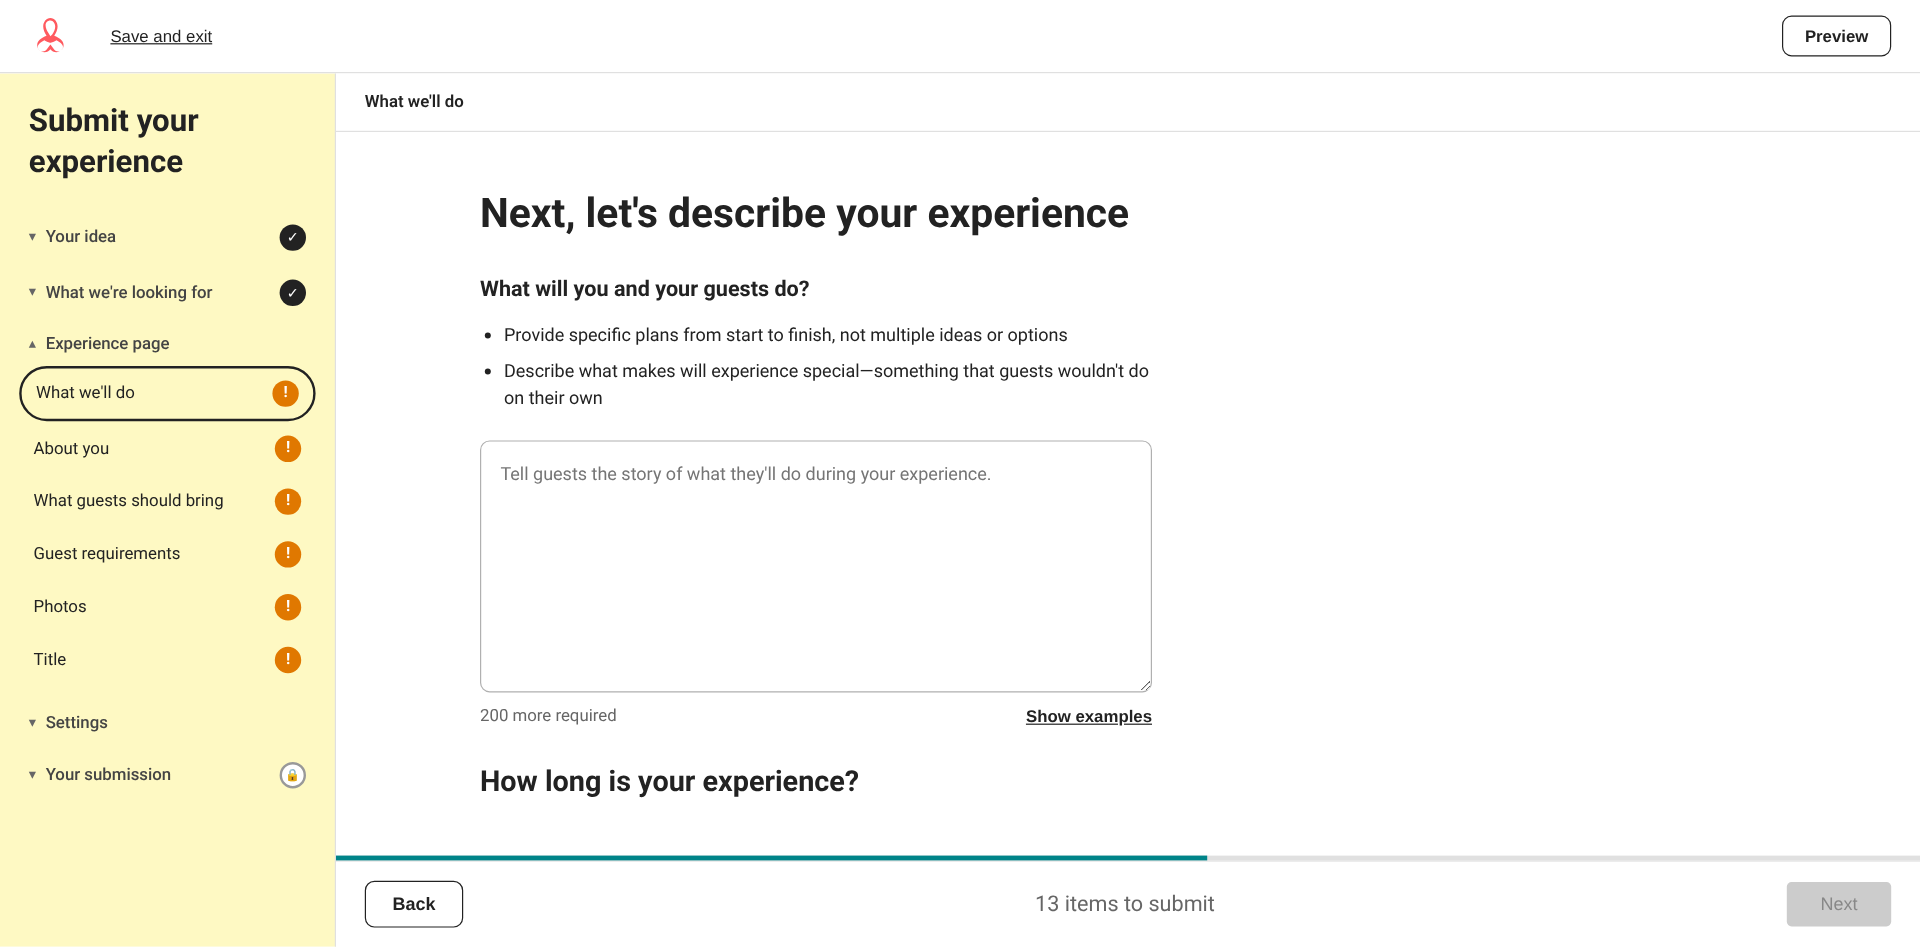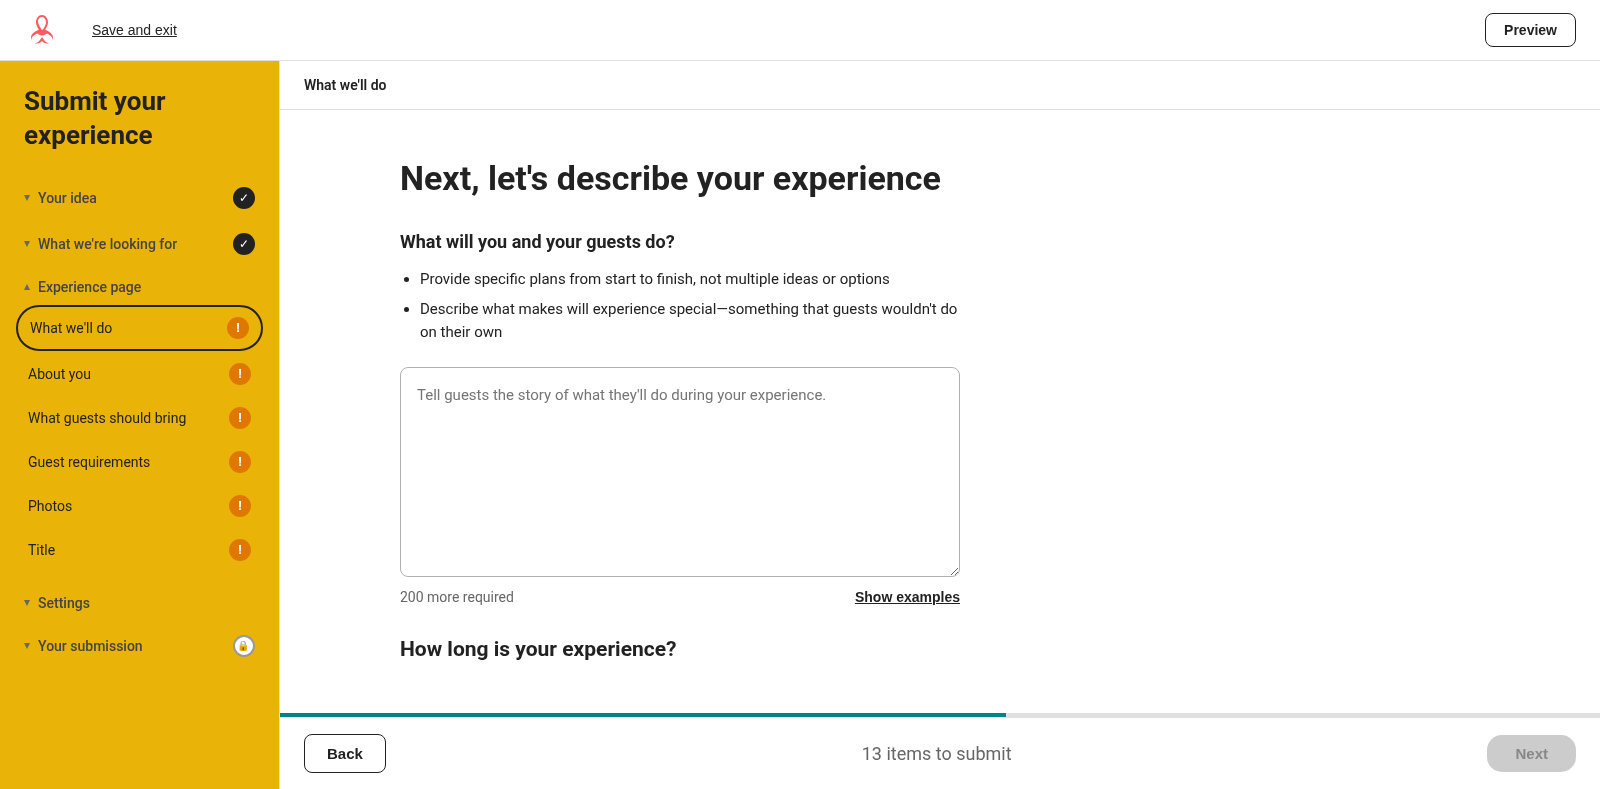--- a/index.html
+++ b/index.html
@@ -11,21 +11,21 @@
     .header { display: flex; align-items: center; justify-content: space-between; padding: 12px 24px; border-bottom: 1px solid #e0e0e0; background: #fff; z-index: 10; }
     .header-left { display: flex; align-items: center; gap: 32px; }
     .airbnb-logo { width: 36px; height: 36px; }
     .save-exit-btn { background: none; border: none; cursor: pointer; font-size: 14px; text-decoration: underline; color: #222; font-weight: 500; }
     .preview-btn { border: 1.5px solid #222; background: #fff; border-radius: 8px; padding: 8px 18px; font-size: 14px; font-weight: 600; cursor: pointer; color: #222; }
 
     
     .main-layout { display: flex; flex: 1; overflow: hidden; }
 
     
-    .sidebar { width: 280px; border-right: 1px solid #e0e0e0; padding: 24px 0; overflow-y: auto; flex-shrink: 0; background: #eab308; }
+    .sidebar { width: 280px; border-right: 1px solid #e0e0e0; padding: 24px 0; overflow-y: auto; flex-shrink: 0; background: #fef9c3; }
     .sidebar-title { font-size: 26px; font-weight: 700; color: #222; padding: 0 24px 24px; line-height: 1.3; }
 
     .sidebar-section { margin-bottom: 4px; }
     .sidebar-section-header { display: flex; align-items: center; justify-content: space-between; padding: 10px 24px; cursor: pointer; }
     .sidebar-section-header-left { display: flex; align-items: flex-start; gap: 8px; }
     .chevron { font-size: 12px; color: #666; }
     .chevron-down::after { content: '▾'; }
     .chevron-up::after { content: '▴'; }
     .section-label { font-size: 14px; color: #444; font-weight: 500; }
     .check-circle { width: 22px; height: 22px; border-radius: 50%; background: #222; display: flex; align-items: center; justify-content: center; flex-shrink: 0; }
@@ -52,31 +52,31 @@
     .bullet-list li { font-size: 15px; color: #222; margin-bottom: 8px; line-height: 1.5; }
 
     .textarea-wrapper { position: relative; margin-bottom: 8px; }
     .experience-textarea { width: 100%; min-height: 210px; border: 1.5px solid #b0b0b0; border-radius: 8px; padding: 16px; font-size: 15px; color: #aaa; resize: vertical; font-family: inherit; outline: none; line-height: 1.5; }
 
     .textarea-footer { display: flex; align-items: center; justify-content: space-between; margin-bottom: 32px; }
     .chars-required { font-size: 14px; color: #666; }
     .show-examples-btn { background: none; border: none; cursor: pointer; font-size: 14px; color: #222; text-decoration: underline; font-weight: 600; }
 
     .how-long-section { }
-    .how-long-label { font-size: 21px; font-weight: 700; color: #222; }
+    .how-long-label { font-size: 24px; font-weight: 700; color: #222; }
 
     
     .progress-bar-area { height: 4px; background: #e0e0e0; position: relative; }
     .progress-bar-fill { height: 4px; background: #008489; width: 55%; }
 
     
     .bottom-bar { display: flex; align-items: center; justify-content: space-between; padding: 16px 24px; border-top: 1px solid #e0e0e0; background: #fff; }
     .back-btn { border: 1.5px solid #222; background: #fff; border-radius: 8px; padding: 10px 22px; font-size: 15px; font-weight: 600; cursor: pointer; color: #222; }
     .items-status { font-size: 18px; color: #666; }
-    .next-btn { border: none; background: #ccc; border-radius: 15px; padding: 10px 28px; font-size: 15px; font-weight: 700; cursor: not-allowed; color: #888; }
+    .next-btn { border: none; background: #ccc; border-radius: 4px; padding: 10px 28px; font-size: 15px; font-weight: 400; cursor: not-allowed; color: #888; }
   </style>
 </head>
 <body>
 
 <div class="app-wrapper">
 
   <div class="header">
     <div class="header-left">
 
       <svg class="airbnb-logo" viewBox="0 0 36 36" fill="none" xmlns="http://www.w3.org/2000/svg">

